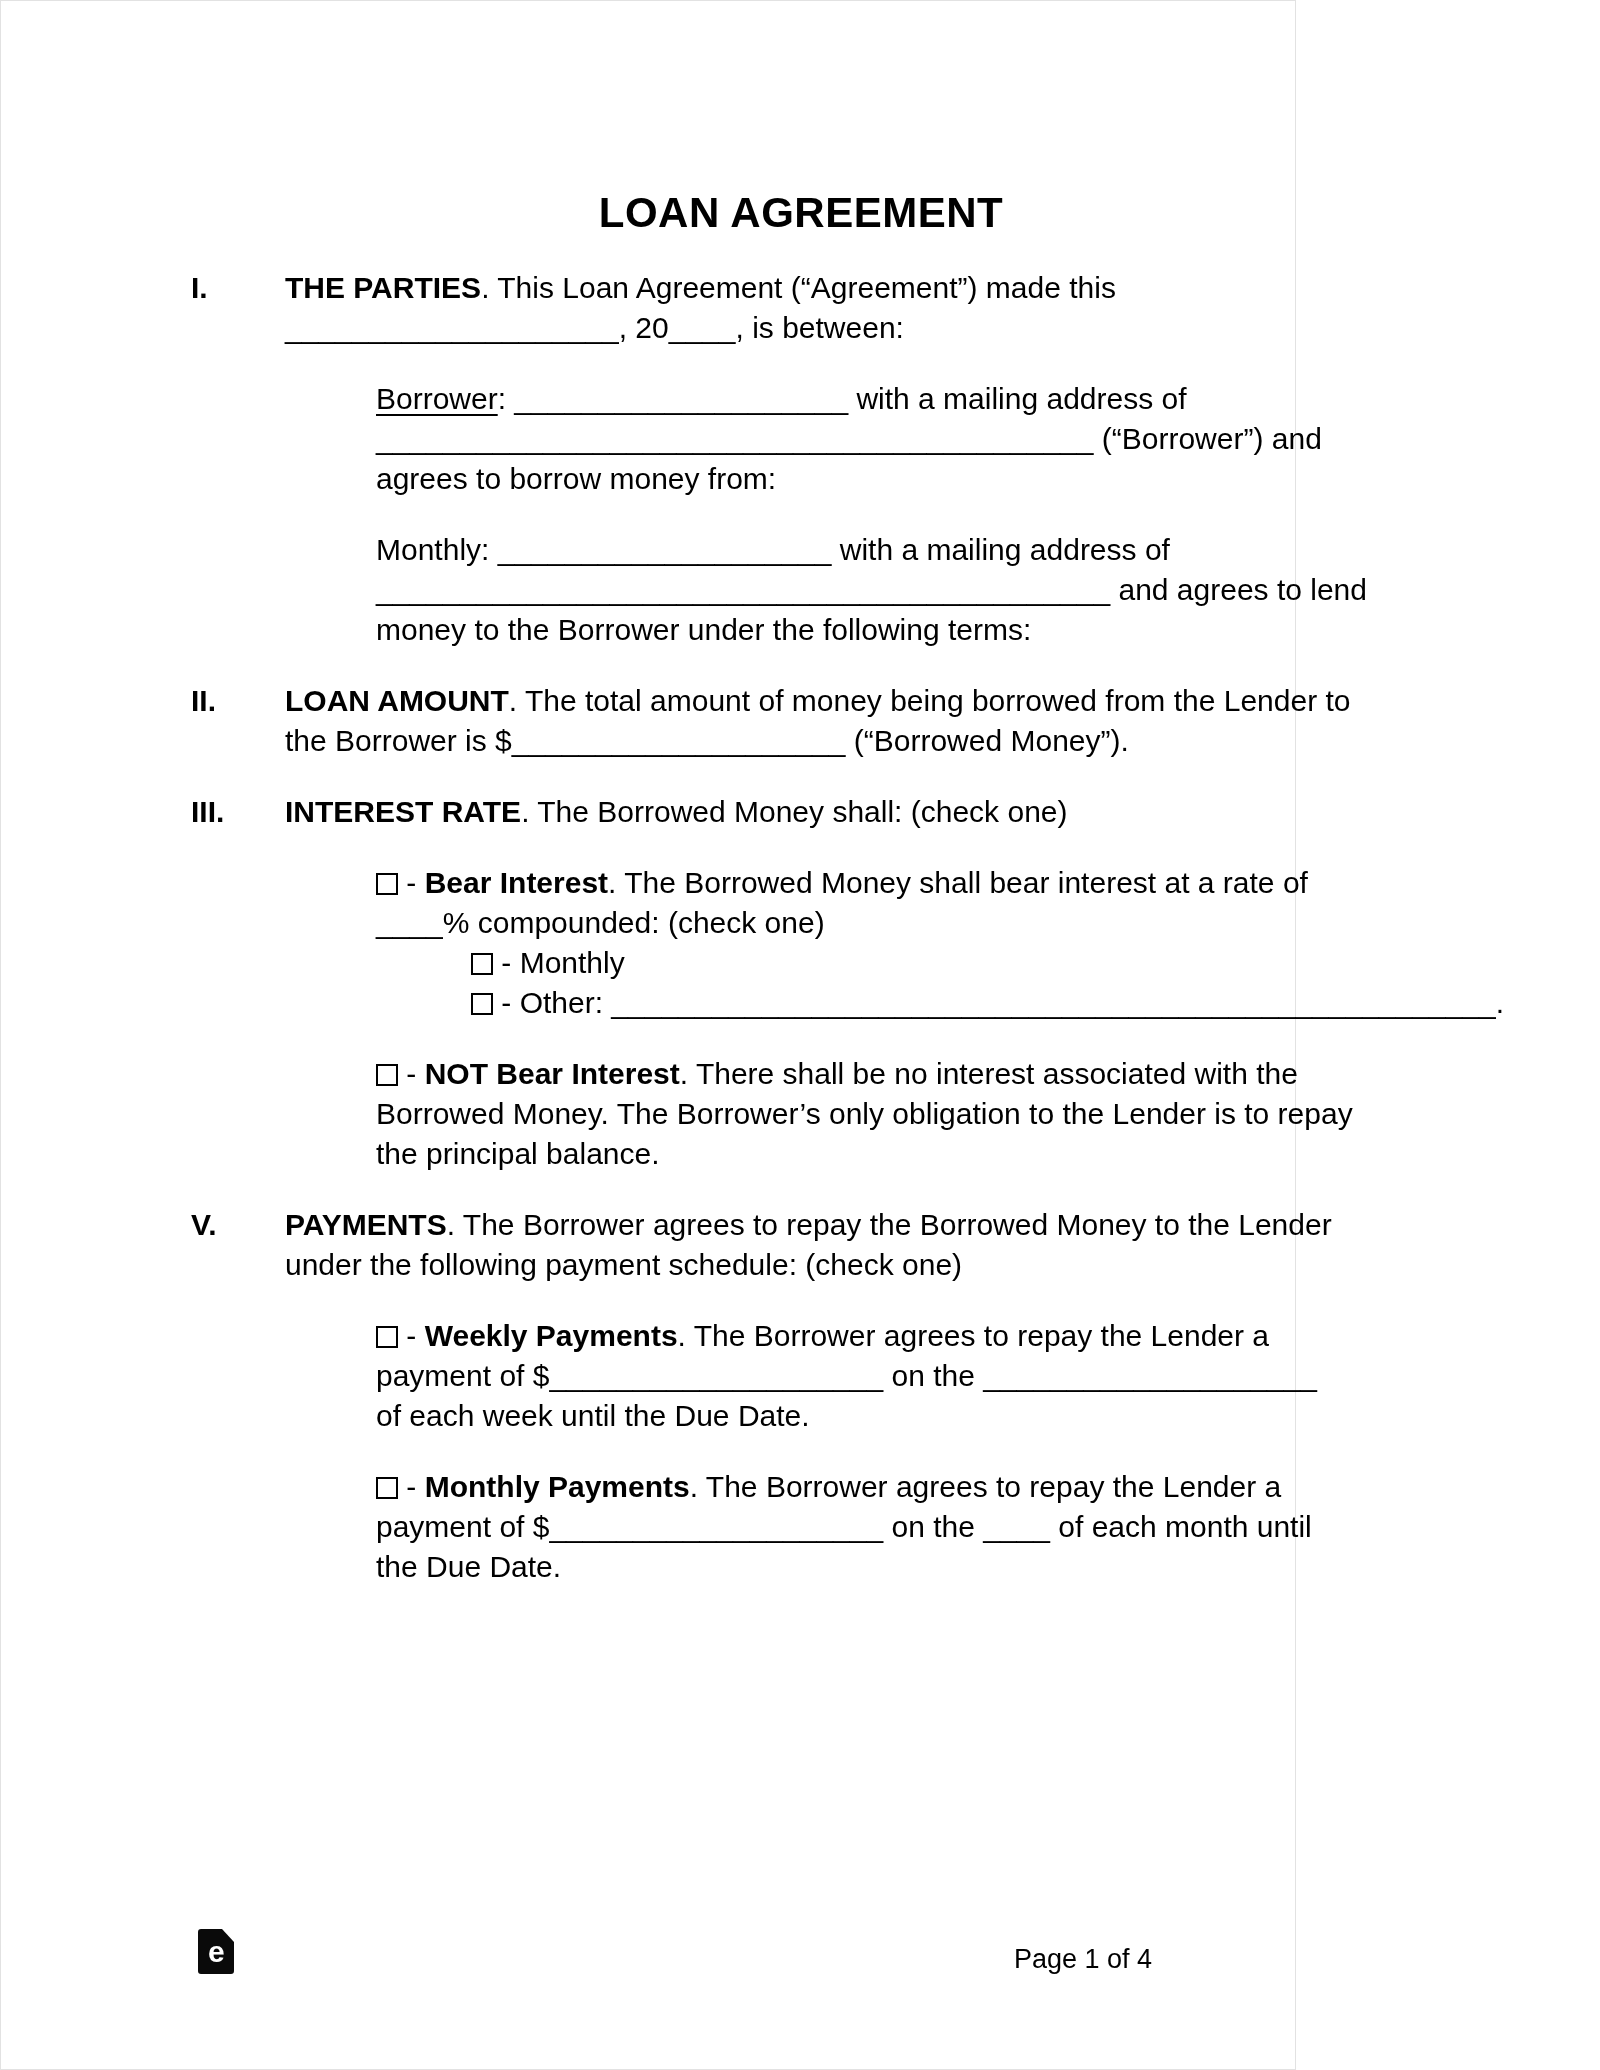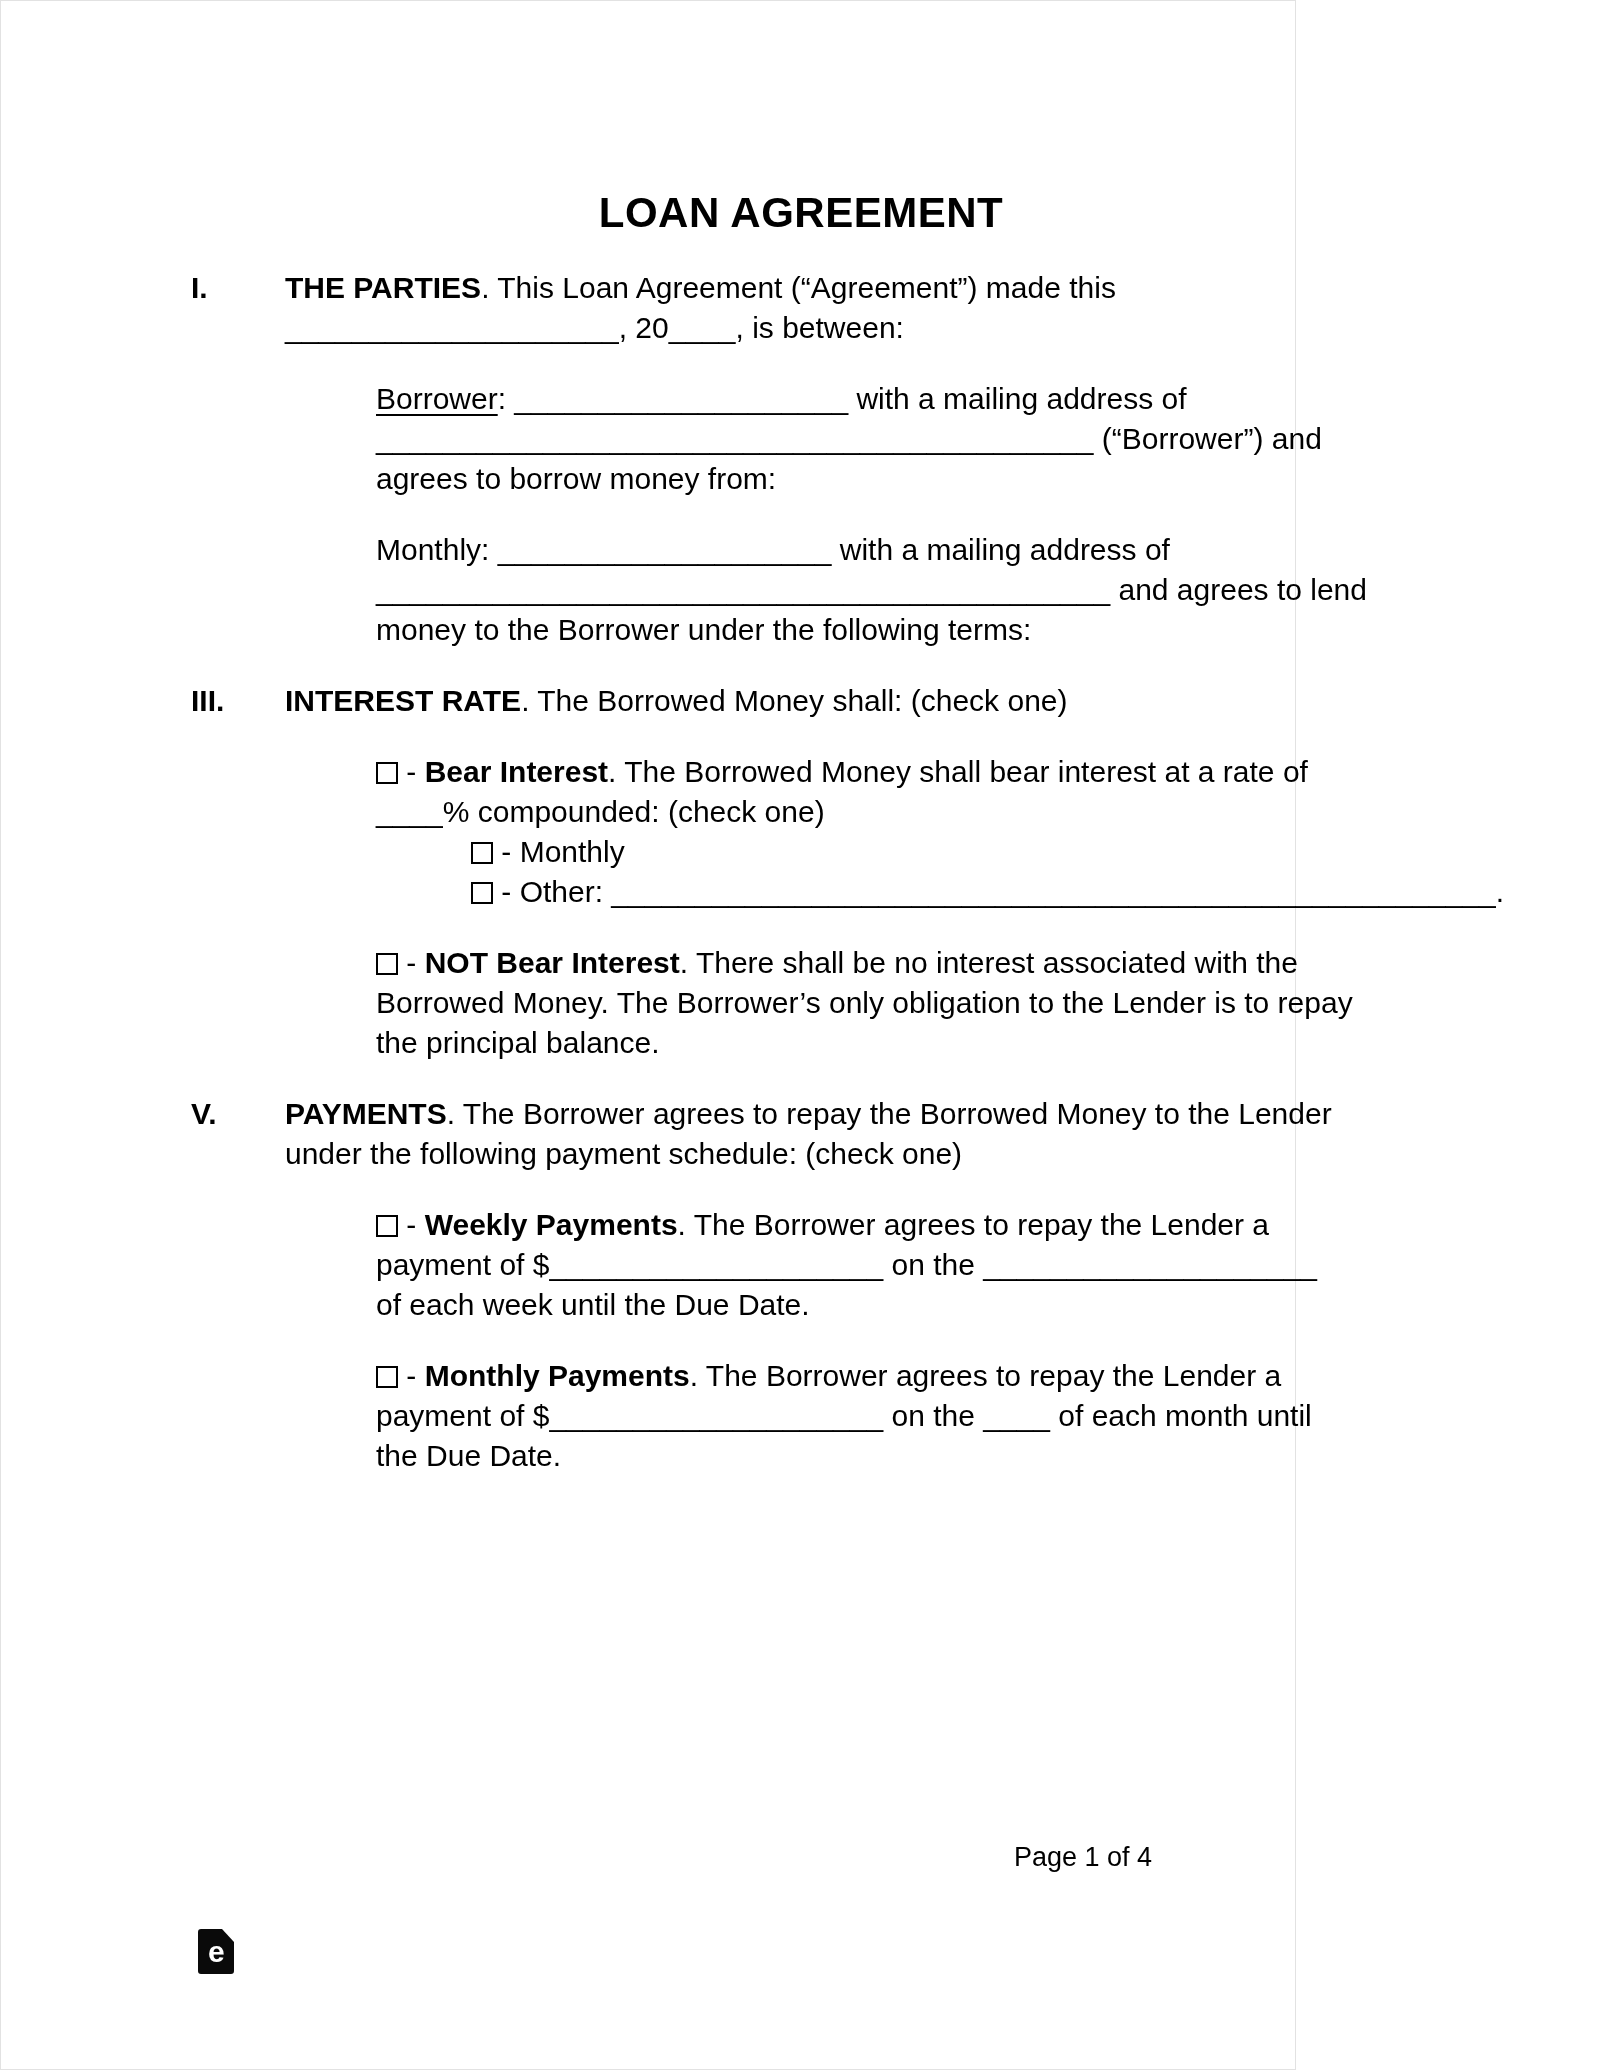--- a/index.html
+++ b/index.html
@@ -44,21 +44,21 @@
     vertical-align:-2px;
     background:#fff;
   }
   .footer-logo{
     position:absolute;
     left:197px;top:1928px;
     width:36px;height:45px;
   }
   .page-label{
     position:absolute;
-    right:143px;top:1840px;
+    right:143px;top:1942px;
     font-size:27px;
     line-height:32px;
   }
 </style>
 </head>
 <body>
 
 <div class="page">
   <div class="content">
 
@@ -71,20 +71,25 @@
       </div>
 
     <div class="ind1"><span class="ul">Borrower</span><span>: ____________________ with a mailing address of
 ___________________________________________ (“Borrower”) and
 agrees to borrow money from:</span></div>
 
     <div class="ind1"><span>Monthly</span><span>: ____________________ with a mailing address of
 ____________________________________________ and agrees to lend
 money to the Borrower under the following terms:</span></div>
 
+    <div class="row">
+        <div class="num">II.</div>
+        <div class="txt"><span class="b">LOAN AMOUNT</span><span>. The total amount of money being borrowed from the Lender to
+the Borrower is $____________________ (“Borrowed Money”).</span></div>
+      </div>
 
     <div class="row">
         <div class="num">III.</div>
         <div class="txt"><span class="b">INTEREST RATE</span><span>. The Borrowed Money shall: (check one)</span></div>
       </div>
 
     <div class="ind1 tight"><span class="cb"></span><span> - </span><span class="b">Bear Interest</span><span>. The Borrowed Money shall bear interest at a rate of
 ____% compounded: (check one)</span></div>
 
     <div class="ind2"><span class="cb"></span><span> - Monthly</span></div>

